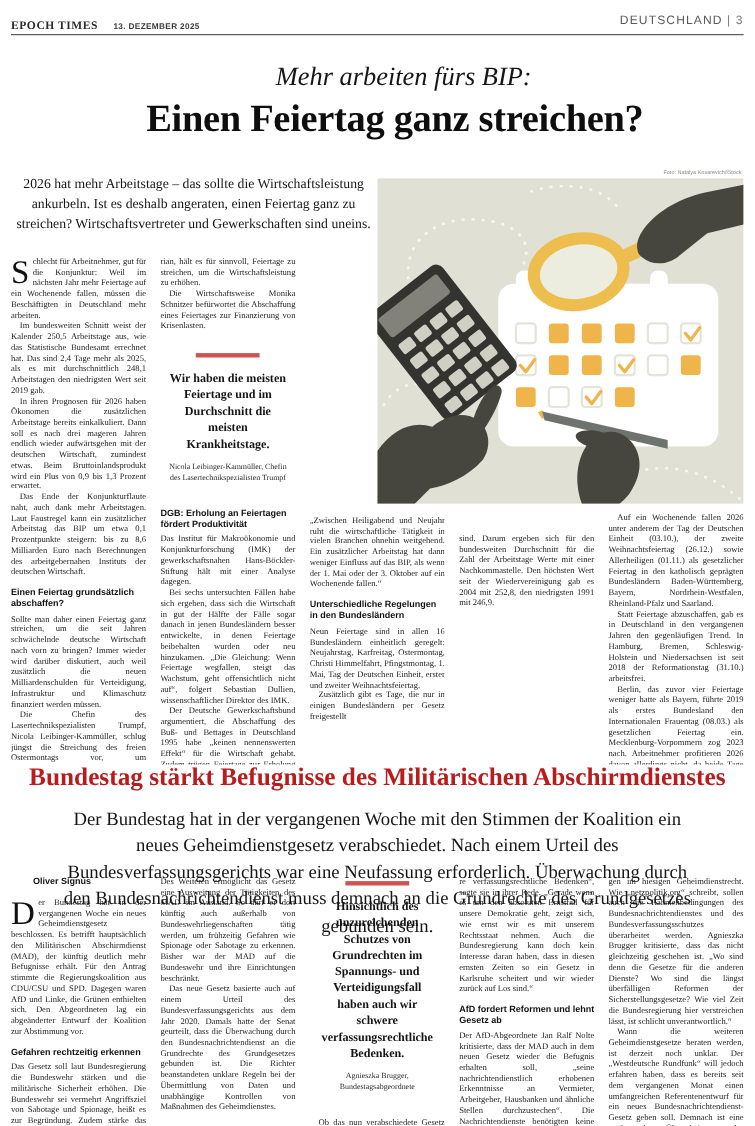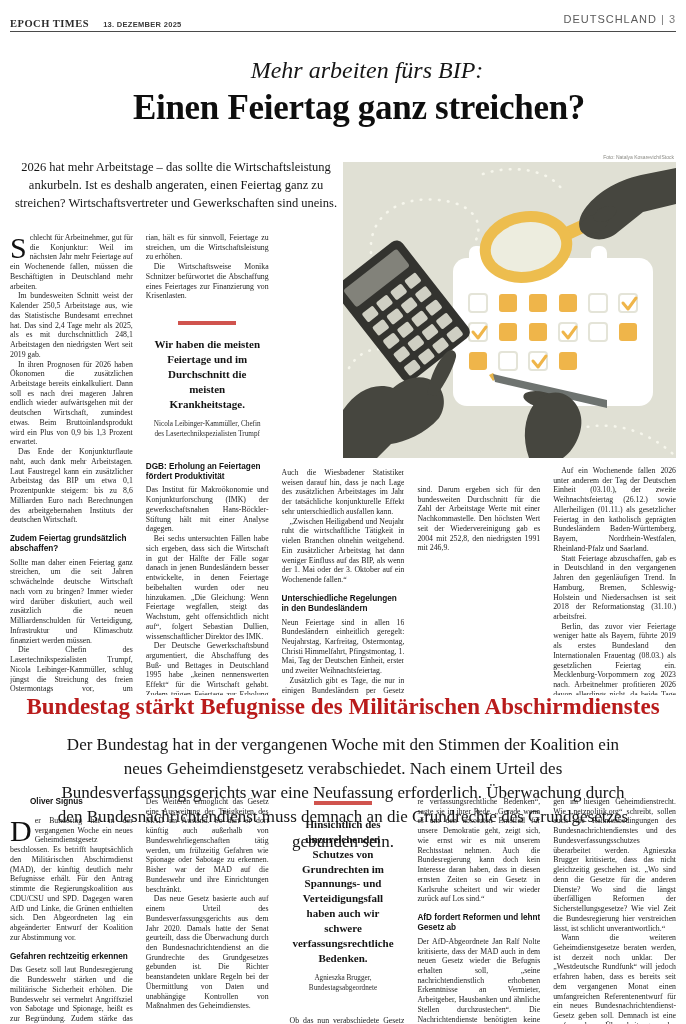--- a/index.html
+++ b/index.html
@@ -166,40 +166,39 @@
       </g>
     </svg>
   </div>
 
   <div class="cols a1cols">
     <div class="col">
       <p><span class="dropcap">S</span><span>chlecht für Arbeitnehmer, gut für die Konjunktur: Weil im nächsten Jahr mehr Feiertage auf ein Wochenende fallen, müssen die Beschäftigten in Deutschland mehr arbeiten.</span></p>
       <p>Im bundesweiten Schnitt weist der Kalender 250,5 Arbeitstage aus, wie das Statistische Bundesamt errechnet hat. Das sind 2,4 Tage mehr als 2025, als es mit durchschnittlich 248,1 Arbeitstagen den niedrigsten Wert seit 2019 gab.</p>
       <p>In ihren Prognosen für 2026 haben Ökonomen die zusätzlichen Arbeitstage bereits einkalkuliert. Dann soll es nach drei mageren Jahren endlich wieder aufwärtsgehen mit der deutschen Wirtschaft, zumindest etwas. Beim Bruttoinlandsprodukt wird ein Plus von 0,9 bis 1,3 Prozent erwartet.</p>
       <p>Das Ende der Konjunkturflaute naht, auch dank mehr Arbeitstagen. Laut Faustregel kann ein zusätzlicher Arbeitstag das BIP um etwa 0,1 Prozentpunkte steigern: bis zu 8,6 Milliarden Euro nach Berechnungen des arbeitgebernahen Instituts der deutschen Wirtschaft.</p>
-      <div class="subhead">Zudem Feiertag grundsätzlich abschaffen?</div>
+      <div class="subhead">Einen Feiertag grundsätzlich abschaffen?</div>
       <p class="after-sub">Sollte man daher einen Feiertag ganz streichen, um die seit Jahren schwächelnde deutsche Wirtschaft nach vorn zu bringen? Immer wieder wird darüber diskutiert, auch weil zusätzlich die neuen Milliardenschulden für Verteidigung, Infrastruktur und Klimaschutz finanziert werden müssen.</p>
       <p>Die Chefin des Lasertechnikspezialisten Trumpf, Nicola Leibinger-Kammüller, schlug jüngst die Streichung des freien Ostermontags vor, um Industriearbeitsplätze in Deutschland halten zu können. „Wir haben die meisten Feiertage und im Durchschnitt die meisten Krankheitstage“, sagte Leibinger-Kammüller den „Stuttgarter Nachrichten“ und der „Stuttgarter Zeitung“.</p>
 
     </div>
     <div class="col">
       <p>rian, hält es für sinnvoll, Feiertage zu streichen, um die Wirtschaftsleistung zu erhöhen.</p>
       <p>Die Wirtschaftsweise Monika Schnitzer befürwortet die Abschaffung eines Feiertages zur Finanzierung von Krisenlasten.</p>
       <div class="pq">
         <div class="pq-bar"></div>
         <div class="pq-text">Wir haben die meisten Feiertage und im Durchschnitt die meisten Krankheitstage.</div>
         <div class="pq-attr">Nicola Leibinger-Kammüller, Chefin des Lasertechnikspezialisten Trumpf</div>
       </div>
       <div class="subhead">DGB: Erholung an Feiertagen fördert Produktivität</div>
       <p class="after-sub">Das Institut für Makroökonomie und Konjunkturforschung (IMK) der gewerkschaftsnahen Hans-Böckler-Stiftung hält mit einer Analyse dagegen.</p>
       <p>Bei sechs untersuchten Fällen habe sich ergeben, dass sich die Wirtschaft in gut der Hälfte der Fälle sogar danach in jenen Bundesländern besser entwickelte, in denen Feiertage beibehalten wurden oder neu hinzukamen. „Die Gleichung: Wenn Feiertage wegfallen, steigt das Wachstum, geht offensichtlich nicht auf“, folgert Sebastian Dullien, wissenschaftlicher Direktor des IMK.</p>
       <p>Der Deutsche Gewerkschaftsbund argumentiert, die Abschaffung des Buß- und Bettages in Deutschland 1995 habe „keinen nennenswerten Effekt“ für die Wirtschaft gehabt. Zudem trügen Feiertage zur Erholung der Beschäftigten und damit auch zur Produktivität bei.</p>
     </div>
     <div class="col pt3">
-      <p>Auch die Wiesbadener Statistiker weisen darauf hin, dass je nach Lage des zusätzlichen Arbeitstages im Jahr der tatsächliche konjunkturelle Effekt sehr unterschiedlich ausfallen kann.</p>
       <p>„Zwischen Heiligabend und Neujahr ruht die wirtschaftliche Tätigkeit in vielen Branchen ohnehin weitgehend. Ein zusätzlicher Arbeitstag hat dann weniger Einfluss auf das BIP, als wenn der 1. Mai oder der 3. Oktober auf ein Wochenende fallen.“</p>
       <div class="subhead">Unterschiedliche Regelungen in den Bundesländern</div>
       <p class="after-sub">Neun Feiertage sind in allen 16 Bundesländern einheitlich geregelt: Neujahrstag, Karfreitag, Ostermontag, Christi Himmelfahrt, Pfingstmontag, 1. Mai, Tag der Deutschen Einheit, erster und zweiter Weihnachtsfeiertag.</p>
       <p>Zusätzlich gibt es Tage, die nur in einigen Bundesländern per Gesetz freigestellt</p>
     </div>
     <div class="col pt4">
       <p>sind. Darum ergeben sich für den bundesweiten Durchschnitt für die Zahl der Arbeitstage Werte mit einer Nachkommastelle. Den höchsten Wert seit der Wiedervereinigung gab es 2004 mit 252,8, den niedrigsten 1991 mit 246,9.</p>
     </div>
     <div class="col pt5">
       <p style="text-indent:8px">Auf ein Wochenende fallen 2026 unter anderem der Tag der Deutschen Einheit (03.10.), der zweite Weihnachtsfeiertag (26.12.) sowie Allerheiligen (01.11.) als gesetzlicher Feiertag in den katholisch geprägten Bundesländern Baden-Württemberg, Bayern, Nordrhein-Westfalen, Rheinland-Pfalz und Saarland.</p>

